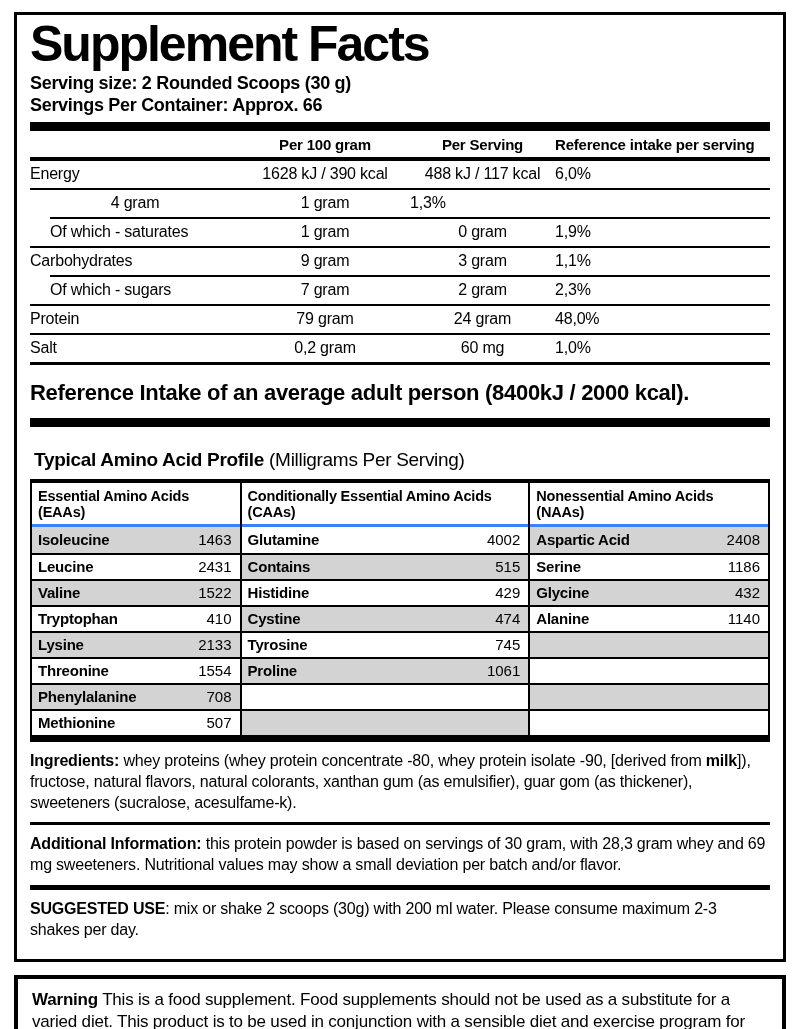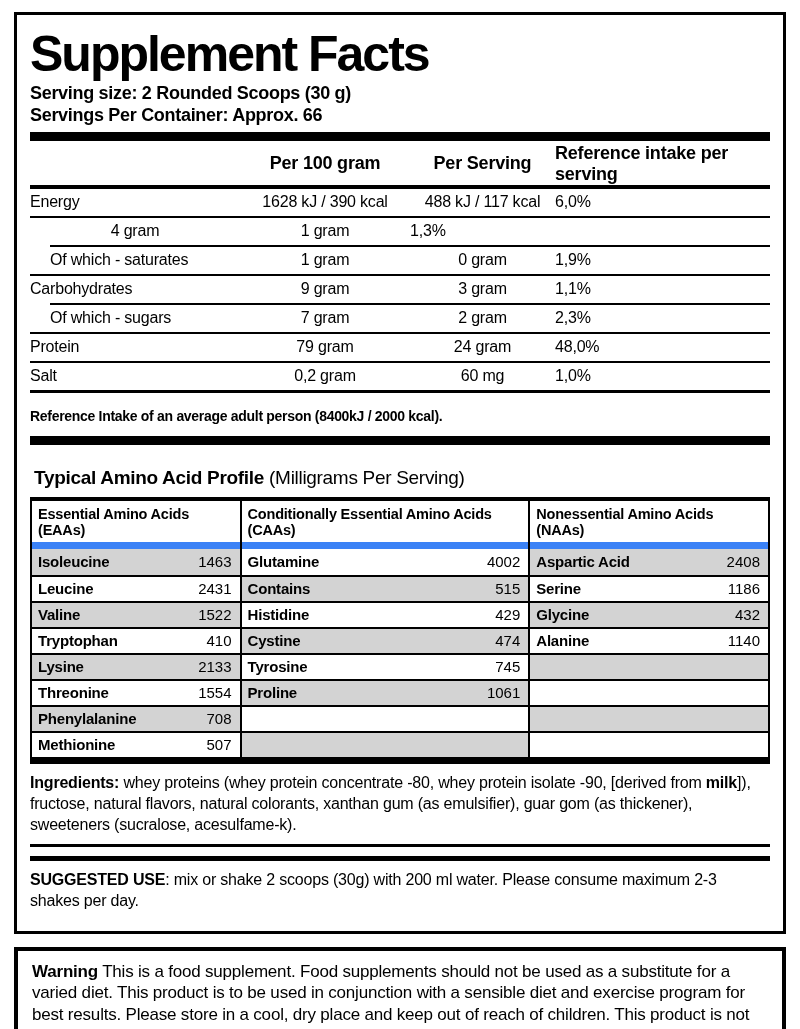--- a/index.html
+++ b/index.html
@@ -8,21 +8,21 @@
     width: 800px; height: 1029px;
     background: #ffffff;
     color: #000000;
     font-family: "Liberation Sans", "DejaVu Sans", sans-serif;
     -webkit-font-smoothing: antialiased;
   }
   .panel {
     width: 772px;
     margin: 12px 14px 0 14px;
     border: 3px solid #000;
-    padding: 12px 13px 10px 13px;
+    padding: 2px 13px 10px 13px;
     background: #fff;
   }
   .title {
     font-size: 50px;
     font-weight: 700;
     letter-spacing: -2px;
     line-height: 1.0;
     margin: 2px 0 4px 0;
   }
   .serving-line {
@@ -41,30 +41,30 @@
   .nut-grid {
     display: grid;
     grid-template-columns: 1fr 170px 145px 215px;
     align-items: center;
     min-height: 26px;
   }
   .nut-grid .c1 { text-align: left; }
   .nut-grid .c2 { text-align: center; }
   .nut-grid .c3 { text-align: center; }
   .nut-grid .c4 { text-align: left; }
-  .nut-head { font-weight: 700; font-size: 18px; letter-spacing: -0.2px; min-height: 24px; }
+  .nut-head { font-weight: 700; font-size: 15px; letter-spacing: -0.2px; min-height: 24px; }
   .nut-row { font-size: 16px; letter-spacing: -0.2px; min-height: 27px; }
   .nut-row .c1 { font-weight: 400; }
   .nut-row.indent .c1 { padding-left: 20px; }
   .rule  { height: 2px; background: #000; }
   .rule.thick  { height: 4px; }
   .rule.med    { height: 3px; }
   .rule.indent { margin-left: 20px; }
   .ref-note {
-    font-size: 14px;
+    font-size: 22px;
     font-weight: 700;
     letter-spacing: -0.3px;
     margin: 15px 0 12px 0;
   }
   
   .amino-title {
     margin: 22px 0 8px 4px;
     font-size: 19px;
     letter-spacing: -0.3px;
   }
@@ -77,21 +77,21 @@
     border-bottom: 7px solid #000;
   }
   .amino-col { width: 32.3%; }
   .amino-col.col-eaa { width: 28.2%; }
   .amino-col.col-caa { width: 39.5%; border-left: 2px solid #000; border-right: 2px solid #000; }
   .amino-head {
     font-weight: 700;
     font-size: 14.5px;
     letter-spacing: -0.2px;
     padding: 5px 4px 4px 6px;
-    border-bottom: 7px solid #3b82f6;
+    border-bottom: 3px solid #3b82f6;
     min-height: 26px;
   }
   .amino-row {
     display: flex;
     justify-content: space-between;
     align-items: center;
     min-height: 26px;
     padding: 0 8px 0 6px;
     font-size: 15px;
   }
@@ -319,20 +319,23 @@
     </div>
 
   </div>
 
   <div class="para">
     <span class="p-bold">Ingredients:</span><span> whey proteins (whey protein concentrate -80, whey protein isolate -90, [derived from </span><span class="p-bold">milk</span><span>]), fructose, natural flavors, natural colorants, xanthan gum (as emulsifier), guar gom (as thickener), sweeteners (sucralose, acesulfame-k).</span>
   </div>
 
   <div class="sep3"></div>
 
+  <div class="para">
+    <span class="p-bold">Additional Information:</span><span> this protein powder is based on servings of 30 gram, with 28,3 gram whey and 69 mg sweeteners. Nutritional values may show a small deviation per batch and/or flavor.</span>
+  </div>
 
   <div class="sep5"></div>
 
   <div class="para">
     <span class="p-bold">SUGGESTED USE</span><span>: mix or shake 2 scoops (30g) with 200 ml water. Please consume maximum 2-3 shakes per day.</span>
   </div>
 
 </div>
 
 <div class="warning-box">

